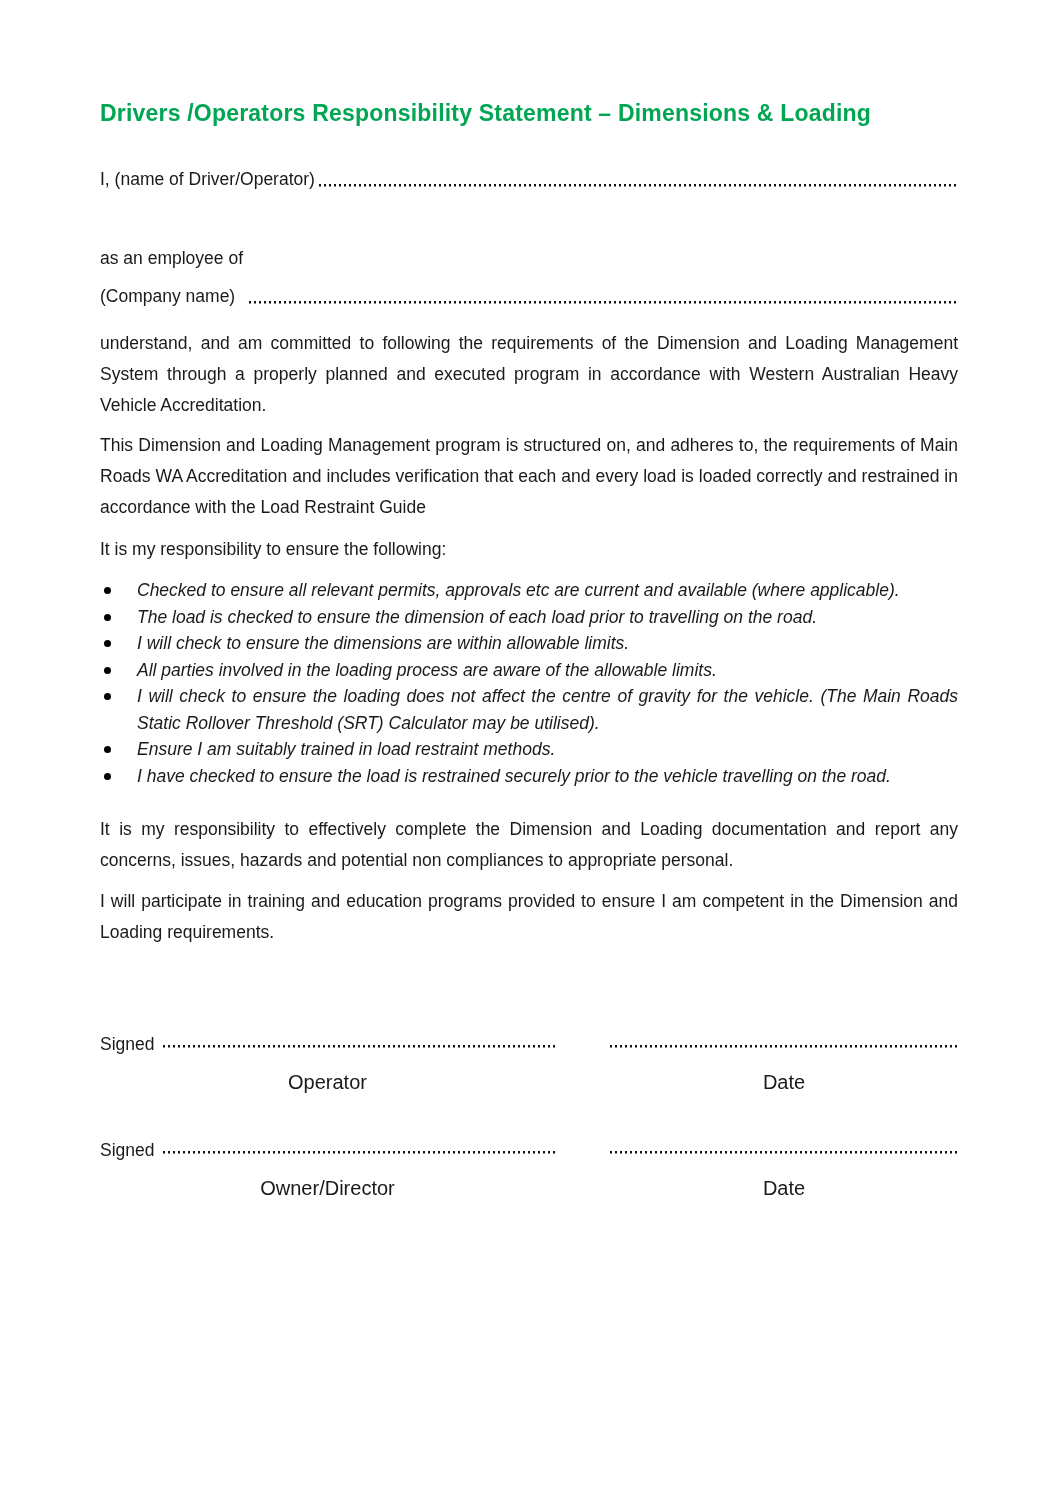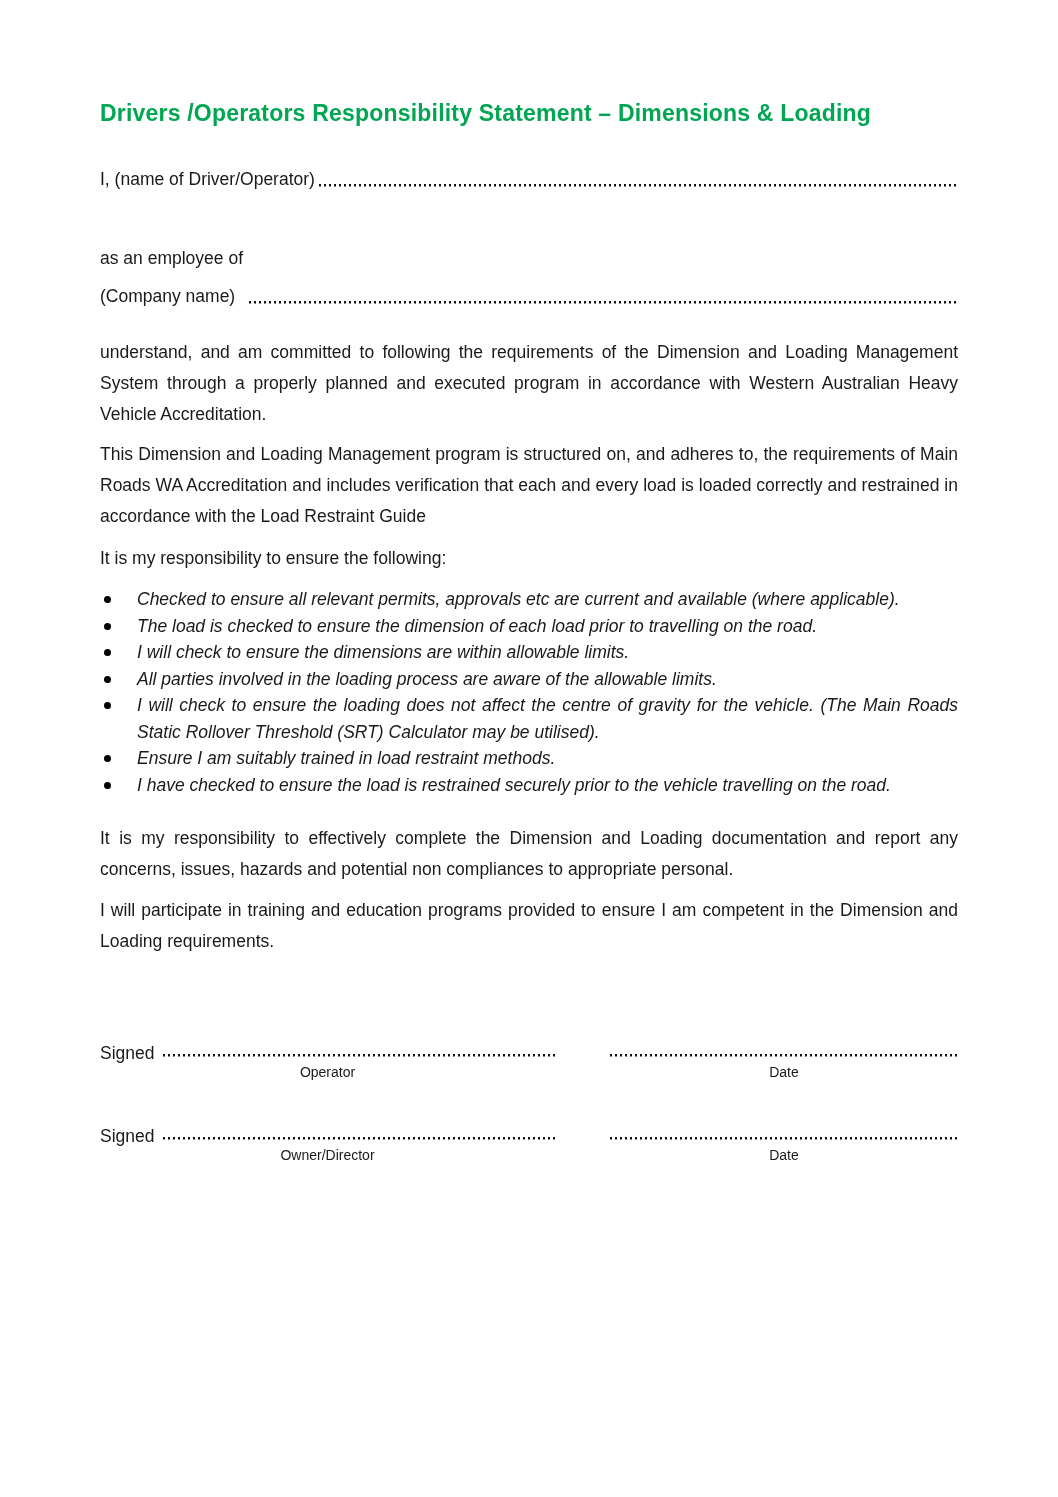--- a/index.html
+++ b/index.html
@@ -36,21 +36,21 @@
     flex: 1 1 auto;
     height: 20px;
     margin-left: 4px;
     background-image: repeating-linear-gradient(to right, #111 0, #111 2px, transparent 2px, transparent 5px);
     background-size: 100% 2.5px;
     background-repeat: no-repeat;
     background-position: left bottom 3px;
   }
   .row-driver { margin-bottom: 58px; }
   .row-employee { margin-bottom: 17px; }
-  .row-company { margin-bottom: 30px; }
+  .row-company { margin-bottom: 21px; }
   .row-company .dotline { margin-left: 14px; }
   .para {
     font-size: 17.5px;
     line-height: 31px;
     text-align: justify;
     color: #1a1a1a;
   }
   .p1 { margin-bottom: 9px; }
   .p2 { margin-bottom: 11px; }
   .p3 { margin-bottom: 12px; text-align: left; }
@@ -89,22 +89,23 @@
     flex: 0 0 455px;
     display: flex;
     align-items: baseline;
   }
   .sig-left .dotline { margin-left: 8px; }
   .sig-gap { flex: 0 0 55px; }
   .sig-right { flex: 1 1 auto; display: flex; align-items: baseline; }
   .sig-right .dotline { margin-left: 0; }
   .sig-labels {
     display: flex;
-    font-size: 14px;
+    font-size: 20px;
     color: #1a1a1a;
+    margin-top: 16px;
   }
   .sig-labels .left-cell { flex: 0 0 455px; text-align: center; }
   .sig-labels .gap-cell { flex: 0 0 55px; }
   .sig-labels .right-cell { flex: 1 1 auto; text-align: center; }
   .sig-block-1 { margin-bottom: 42px; }
 </style>
 </head>
 <body>
 
 <div class="page">

